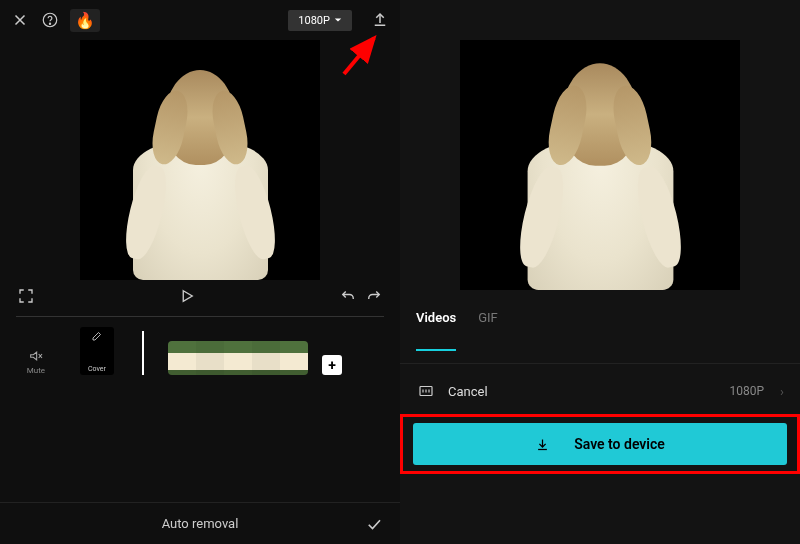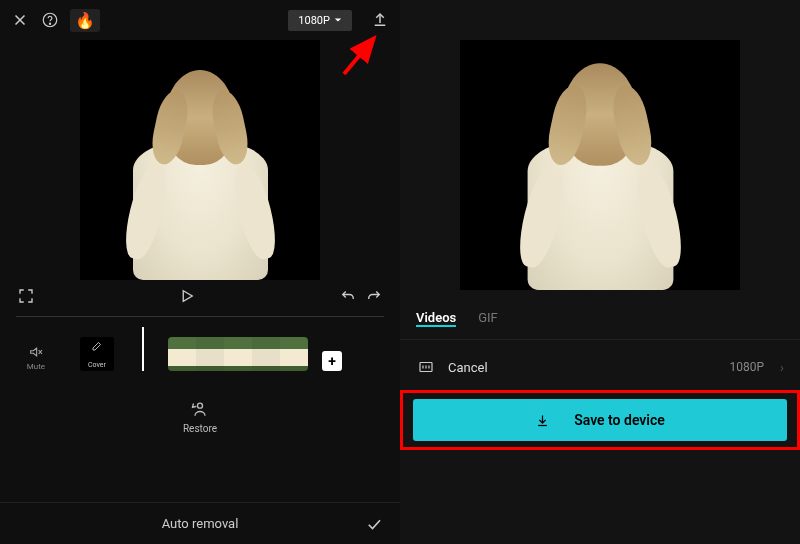--- a/index.html
+++ b/index.html
@@ -33,21 +33,21 @@
 
   .time-row{display:flex;font-size:9px;color:#aaa;gap:18px;padding:0 16px}
   .time-row span:first-child{color:#fff}
   .time-row span:nth-child(2){color:#555}
   .time-row .t{flex:1;text-align:right;color:#666}
   .ruler{height:1px;background:#333;margin:4px 16px 8px}
 
   .track{display:flex;align-items:flex-end;gap:24px;padding:2px 16px}
   .trk-btn{width:40px;text-align:center;font-size:8px;color:#888}
   .trk-btn svg{width:16px;height:16px;display:block;margin:0 auto 2px}
-  .cover-chip{width:34px;height:34px;border-radius:3px;background:#000 center/cover;position:relative;display:flex;flex-direction:column;align-items:center;justify-content:flex-end;font-size:7px;color:#ccc;padding-bottom:2px}
+  .cover-chip{width:34px;height:48px;border-radius:3px;background:#000 center/cover;position:relative;display:flex;flex-direction:column;align-items:center;justify-content:flex-end;font-size:7px;color:#ccc;padding-bottom:2px}
   .cover-chip svg{width:12px;height:12px;position:absolute;top:3px;left:11px}
   .playhead{width:2px;background:#fff;height:44px;margin-left:4px}
   .clip{display:flex;border-radius:4px;overflow:hidden}
   .frame{width:28px;height:34px;background:linear-gradient(180deg,#4b6c3a 0 35%,#e8dfc8 35% 85%,#3e5a2f 85%)}
   .frame:nth-child(odd){filter:brightness(1.05)}
   .addbtn{width:20px;height:20px;background:#fff;border-radius:3px;display:flex;align-items:center;justify-content:center;color:#000;font-weight:700;font-size:14px;margin-left:-10px;z-index:2}
 
   .fx-row{display:flex;justify-content:center;gap:60px;margin-top:26px}
   .fx{width:54px;text-align:center;font-size:10px;color:#bbb}
   .fx svg{width:20px;height:20px;display:block;margin:0 auto 4px;stroke:#bbb;fill:none}
@@ -56,21 +56,21 @@
   .check{position:absolute;right:16px}
 
   
   .arrow{position:absolute;left:334px;top:30px;pointer-events:none;z-index:5}
 
   
   .right{width:400px;background:#131313;color:#ddd;position:relative}
   .r-top{height:40px;display:flex;align-items:center;justify-content:flex-end;padding:0 16px;font-size:14px}
   .r-preview{width:280px;height:250px;margin:40px auto 0;background:#000;display:flex;align-items:flex-end;justify-content:center;overflow:hidden}
   .tabs{display:flex;gap:22px;padding:20px 16px 0;font-size:13px}
-  .tab{padding-bottom:0;color:#777}
+  .tab{padding-bottom:24px;color:#777}
   .tab.active{color:#fff;border-bottom:2px solid #17d0de;font-weight:600}
 
   .opt{display:flex;align-items:center;height:46px;padding:0 16px;font-size:13px;gap:12px}
   .opt .ic{color:#ccc}
   .opt .val{margin-left:auto;color:#888;font-size:12px}
   .opt .chev{color:#555;margin-left:4px}
   .circle{width:26px;height:26px;border-radius:50%;display:inline-flex;align-items:center;justify-content:center}
   .circle.dark{background:#2a2a2a;color:#eee;font-size:12px}
   .circle.light{background:#fff;color:#000}
   .circle svg{width:14px;height:14px}
@@ -183,28 +183,20 @@
         <div class="frame"></div>
           <div class="frame"></div>
           <div class="frame"></div>
           <div class="frame"></div>
           <div class="frame"></div>
       </div>
       <div class="addbtn">+</div>
     </div>
 
     <div class="fx-row">
-      <div class="fx">
-        <svg viewBox="0 0 24 24" stroke-width="1.6">
-            <circle cx="12" cy="8" r="3"></circle>
-            <path d="M6 20c0-3 2.7-5 6-5s6 2 6 5"></path>
-            <path d="M4 6l-1 4 4-1" stroke-linecap="round"></path>
-          </svg>
-        <span>Restore</span>
-      </div>
     </div>
 
     <div class="bottom-bar">
       <span>Auto removal</span>
       <span class="ic check">
         <svg viewBox="0 0 24 24" stroke="currentColor" stroke-width="2.2" fill="none">
             <path d="M5 13l5 5L20 7"></path>
           </svg>
       </span>
     </div>

